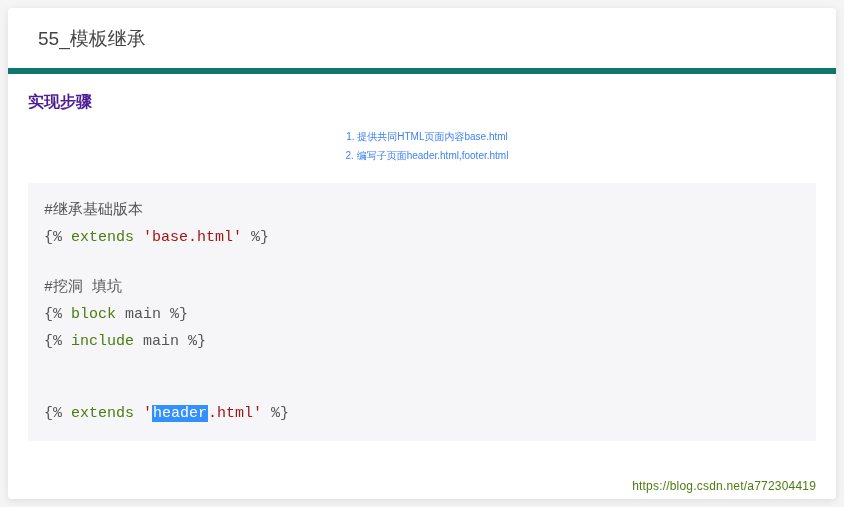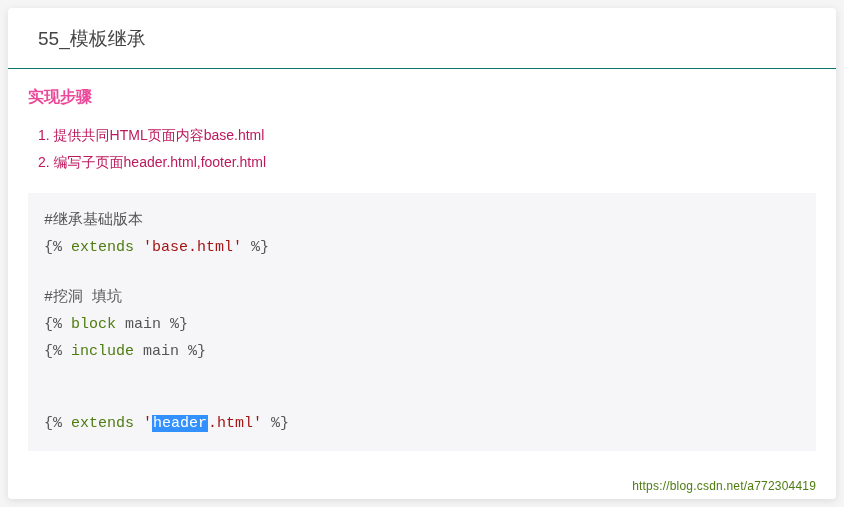--- a/index.html
+++ b/index.html
@@ -18,49 +18,50 @@
       background: #fff;
       border-radius: 4px;
       box-shadow: 0 2px 8px rgba(0,0,0,0.1);
       padding: 0;
       height: 100%;
       overflow: hidden;
       position: relative;
     }
     .title-row {
       padding: 18px 30px 16px 30px;
-      border-bottom: 1px solid #0f766e;
+      border-bottom: 6px solid #0f766e;
     }
     .title-row h1 {
       font-size: 19px;
       font-weight: 500;
       color: #444;
     }
     .content {
       padding: 18px 20px 10px 20px;
     }
     .section-heading {
       font-size: 16px;
       font-weight: 700;
-      color: #ec4899;
+      color: #4c1d95;
       margin-bottom: 14px;
       margin-top: 12px;
     }
     .section-heading.first {
       margin-top: 0;
     }
     ol.steps {
       list-style-position: inside;
       padding-left: 10px;
       margin-bottom: 18px;
     }
     ol.steps li {
-      font-size: 14px;
-      color: #be185d;
+      font-size: 10px;
+      color: #3b82f6;
       line-height: 1.9;
+      text-align: center;
     }
     .code-block {
       background: #f6f6f8;
       padding: 14px 16px;
       font-family: Consolas, "Courier New", monospace;
       font-size: 15px;
       color: #555;
       line-height: 1.8;
       margin-top: 8px;
     }

